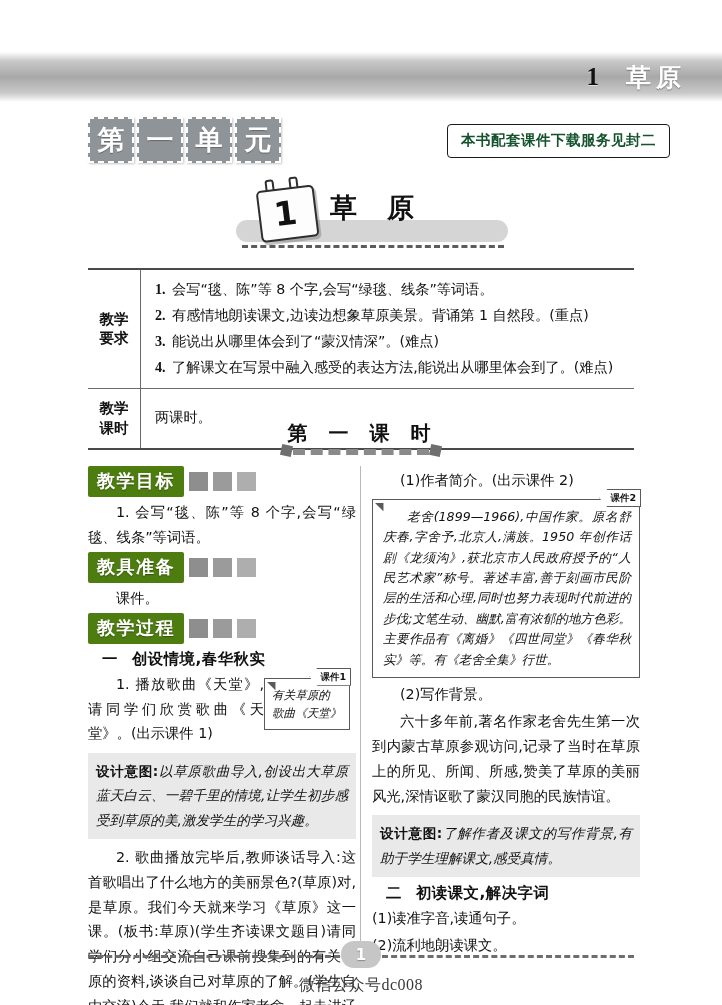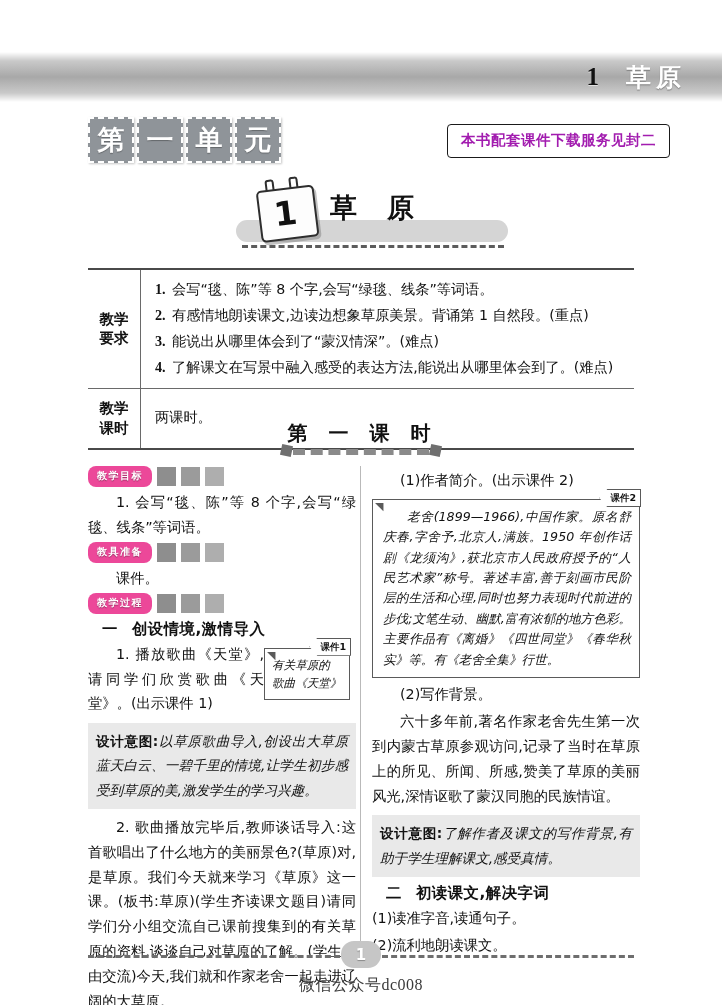--- a/index.html
+++ b/index.html
@@ -46,21 +46,21 @@
     font-family:"DejaVu Sans","Liberation Sans",sans-serif;
     font-size:27px;font-weight:700;color:#ffffff;
     box-shadow:1px 1px 2px rgba(0,0,0,.22);
     text-shadow:0 1px 1px rgba(0,0,0,.3);
   }
   .courseware-note{
     position:absolute;right:52px;top:124px;
     border:1.6px solid #1a1a1a;border-radius:4px;
     padding:6px 13px 7px;
     font-family:"DejaVu Sans","Liberation Sans",sans-serif;
-    font-size:14.5px;font-weight:700;color:#a21caf;letter-spacing:.5px;
+    font-size:14.5px;font-weight:700;color:#14532d;letter-spacing:.5px;
     background:#fff;
   }
 
   
   .lesson-title-wrap{position:absolute;left:0;top:176px;width:722px;height:70px;}
   .title-pill{
     position:absolute;left:236px;top:44px;width:272px;height:22px;
     background:#d5d5d5;border-radius:11px;
   }
   .title-dashes{
@@ -148,24 +148,24 @@
   .col{position:absolute;top:466px;width:268px;}
   .col-left{left:88px;}
   .col-right{left:372px;}
   .col-divider{
     position:absolute;left:360px;top:466px;width:0;height:488px;
     border-left:1.2px solid #b9b9b9;
   }
 
   .sec-head{display:flex;align-items:center;gap:5px;margin:0 0 3px 0;}
   .sec-tag{
-    background:#ec4899;color:#fff;
-    font-family:"DejaVu Sans","Liberation Sans",sans-serif;
-    font-size:10px;font-weight:700;letter-spacing:1.5px;
-    padding:3px 9px 4px;border-radius:8px;
+    background:#4d7c0f;color:#fff;
+    font-family:"DejaVu Sans","Liberation Sans",sans-serif;
+    font-size:18px;font-weight:700;letter-spacing:1.5px;
+    padding:3px 9px 4px;border-radius:2px;
     text-shadow:0 1px 1px rgba(0,0,0,.35);
   }
   .sq{display:inline-block;width:19px;height:19px;}
   .sq.a{background:#8e8e8e;}
   .sq.b{background:#9b9b9b;}
   .sq.c{background:#aeaeae;}
 
   .p{
     font-family:"DejaVu Sans","Liberation Sans",sans-serif;
     font-size:14.3px;line-height:1.74;color:#111;
@@ -335,21 +335,21 @@
     <p class="p ind">课件。</p>
 
     <div class="sec-head">
       <span class="sec-tag">教学过程</span>
       <span class="sq a"></span>
       <span class="sq b"></span>
       <span class="sq c"></span>
     </div>
 
     <div class="h-step">
-      <span class="n">一</span><span>创设情境,激情导入</span>
+      <span class="n">一</span><span>创设情境,春华秋实</span>
     </div>
 
     <div class="cw-wrap-rel">
       <p class="p ind" style="width:176px;">1. 播放歌曲《天堂》,请同学们欣赏歌曲《天堂》。(出示课件 1)</p>
       <div class="cw small">
         <span class="cw-corner">◥</span>
         <span class="cw-tag">课件1</span>
         <div>有关草原的</div>
         <div>歌曲《天堂》</div>
       </div>

